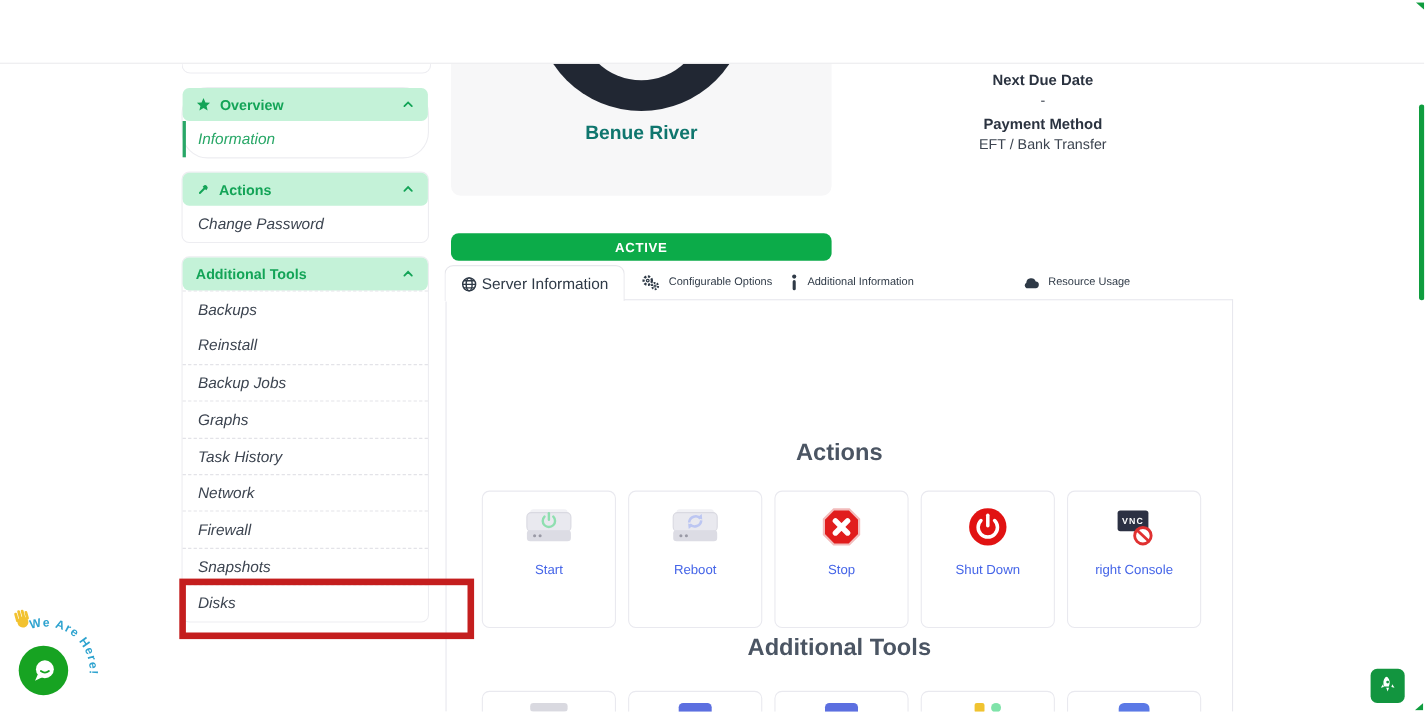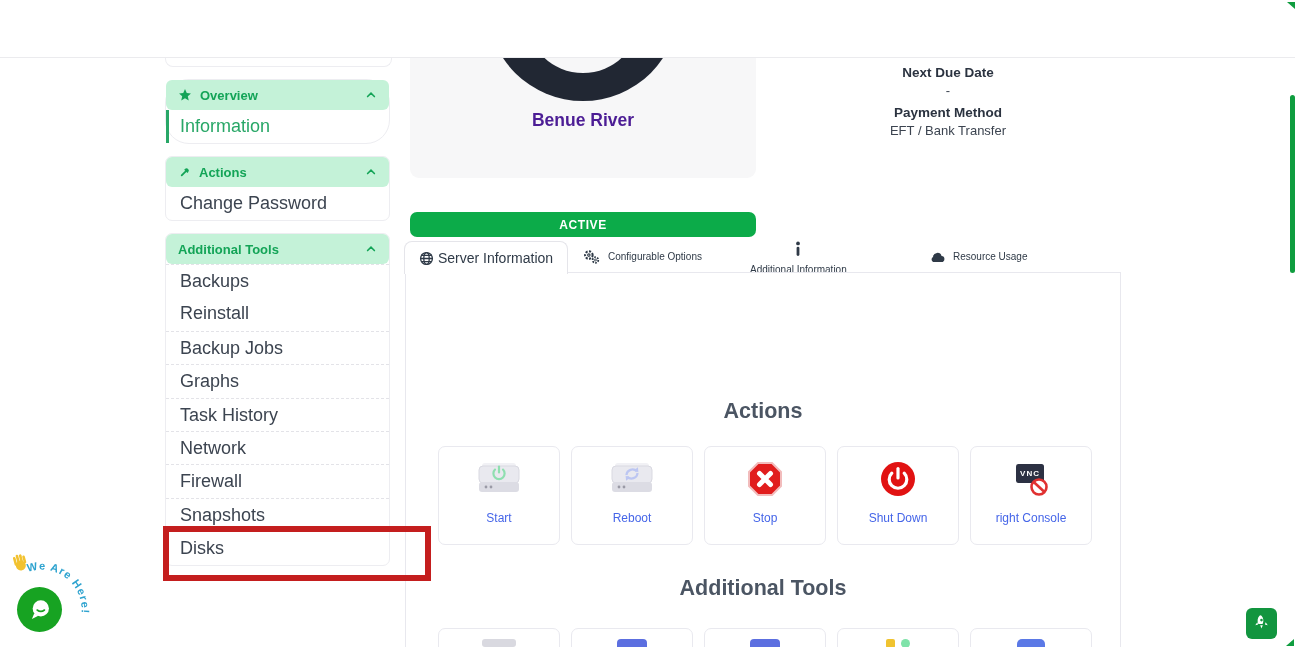--- a/index.html
+++ b/index.html
@@ -16,46 +16,46 @@
   .nav-item{display:flex;align-items:center;gap:6px;font-size:14px;color:#353c48;cursor:pointer;}
   .nav-item svg{color:#2f3640;}
   .logout-btn{left:1026px;top:11px;width:95px;height:36px;background:#149a46;border-radius:8px;
       display:flex;align-items:center;justify-content:center;gap:7px;color:#fff;font-size:13.5px;cursor:pointer;}
   
   .side-stub{left:165px;top:57px;width:225px;height:9px;border:1px solid #ededf1;border-top:none;border-radius:0 0 8px 8px;background:#fff;}
   .side-card{left:165px;width:225px;background:#fff;border:1px solid #ededf1;border-radius:7px;box-sizing:border-box;}
   .side-head{height:30px;display:flex;align-items:center;padding:0 12px;background:#c4f2d8;border-radius:6px;
       color:#13a457;font-weight:bold;font-size:13px;gap:8px;cursor:pointer;}
   .side-head .chev{margin-left:auto;}
-  .side-item{height:33.4px;line-height:33px;padding-left:14px;font-size:18px;color:#3c4450;cursor:pointer;box-sizing:border-box;}
+  .side-item{height:33.4px;line-height:33px;padding-left:14px;font-size:14px;color:#3c4450;cursor:pointer;box-sizing:border-box;font-style:italic;}
   .side-item.dash{border-top:1px dashed #e3e3e8;}
   .side-item.active{color:#28a767;border-left:3px solid #28a767;padding-left:11px;}
   .annotation-box{left:163px;top:526px;width:256px;height:43px;border:6px solid #c41e1e;z-index:30;pointer-events:none;}
   
   .srv-card{left:410px;top:57px;width:346px;height:121px;background:#f7f7f8;border-radius:0 0 9px 9px;}
-  .srv-name{left:410px;top:110px;width:346px;text-align:center;font-size:17.5px;font-weight:bold;color:#4c1d95;}
+  .srv-name{left:410px;top:110px;width:346px;text-align:center;font-size:17.5px;font-weight:bold;color:#0f766e;}
   .srv-plan{left:410px;top:135px;width:346px;text-align:center;font-size:13.5px;font-weight:bold;color:#2b3340;}
   .srv-status{left:410px;top:182px;width:346px;height:25px;background:#0cab49;border-radius:7px;color:#fff;
       font-size:12px;font-weight:bold;letter-spacing:.6px;display:flex;align-items:center;justify-content:center;margin-top:30px;}
   .bill{left:818px;top:63px;width:260px;text-align:center;}
   .bill .lbl{font-size:13.5px;font-weight:bold;color:#2b3340;line-height:19px;}
   .bill .val{font-size:13px;color:#3c4450;line-height:18px;}
   
   .tab-active{left:404px;top:241px;height:32px;width:162px;background:#fff;border:1px solid #e5e5ea;border-bottom:none;
       border-radius:8px 8px 0 0;display:flex;align-items:center;justify-content:center;gap:4px;
       font-size:14px;color:#2f3a47;z-index:3;cursor:pointer;}
   .tab{top:241px;height:31px;display:flex;align-items:center;gap:8px;font-size:10px;color:#2f3a47;cursor:pointer;}
   .content-box{left:405px;top:272px;width:716px;height:375px;border:1px solid #e8e8ee;border-bottom:none;box-sizing:border-box;background:#fff;z-index:2;}
   .info-rows{left:560px;top:291px;}
   .info-row{display:flex;line-height:19px;font-size:13.5px;}
   .info-row .k{width:138px;text-align:right;font-weight:bold;color:#2b3340;}
   .info-row .v{margin-left:18px;color:#3b4450;}
   .sec-title{left:405px;width:716px;text-align:center;font-size:21.5px;font-weight:bold;color:#4b5563;z-index:3;}
   .cards-row{left:438px;display:flex;gap:11px;z-index:3;}
-  .act-card{width:122px;height:99px;background:#fff;border:1px solid #e9e9ef;border-radius:7px;box-sizing:border-box;
+  .act-card{width:122px;height:125px;background:#fff;border:1px solid #e9e9ef;border-radius:7px;box-sizing:border-box;
       display:flex;flex-direction:column;align-items:center;cursor:pointer;}
   .act-card .ic{height:64px;display:flex;align-items:center;justify-content:center;}
   .act-card .cap{font-size:12px;color:#4565e8;}
   .cut-card{width:122px;height:40px;background:#fff;border:1px solid #e9e9ef;border-radius:7px 7px 0 0;box-sizing:border-box;
       display:flex;justify-content:center;padding-top:10px;cursor:pointer;}
   
   .chat-btn{left:17px;top:587px;width:45px;height:45px;border-radius:50%;background:#17a322;cursor:pointer;
       display:flex;align-items:center;justify-content:center;z-index:40;}
   .chat-deco{left:0px;top:540px;width:110px;height:110px;z-index:39;pointer-events:none;}
   .rocket-btn{left:1246px;top:608px;width:31px;height:31px;border-radius:6px;background:#12953f;cursor:pointer;
@@ -257,21 +257,21 @@
     <span>
         <svg width="17" height="16" viewBox="0 0 18 16" fill="none" stroke="#2f3a47">
           <circle cx="6.2" cy="6" r="4" stroke-width="2.2" stroke-dasharray="2.2 1.5"></circle>
           <circle cx="6.2" cy="6" r="1.3" stroke-width="1.2"></circle>
           <circle cx="13.2" cy="11.2" r="3" stroke-width="1.9" stroke-dasharray="1.8 1.3"></circle>
           <circle cx="13.2" cy="11.2" r="1" stroke-width="1"></circle>
         </svg>
       </span>
     <span>Configurable Options</span>
   </div>
-  <div class="abs tab" style="left:750px;flex-direction:column;">
+  <div class="abs tab" style="left:718px;">
     <span>
         <svg width="8" height="15" viewBox="0 0 8 16" fill="#2f3a47">
           <circle cx="4" cy="2.6" r="2"></circle>
           <rect x="2.5" y="6" width="3" height="10" rx="1.5"></rect>
         </svg>
       </span>
     <span>Additional Information</span>
   </div>
   <div class="abs tab" style="left:929px;">
     <span>

